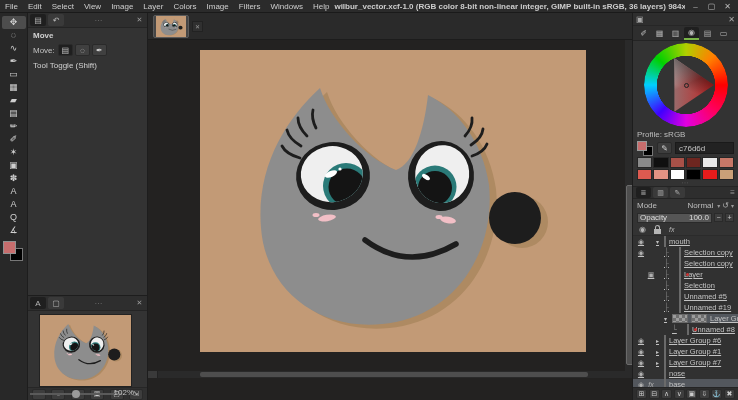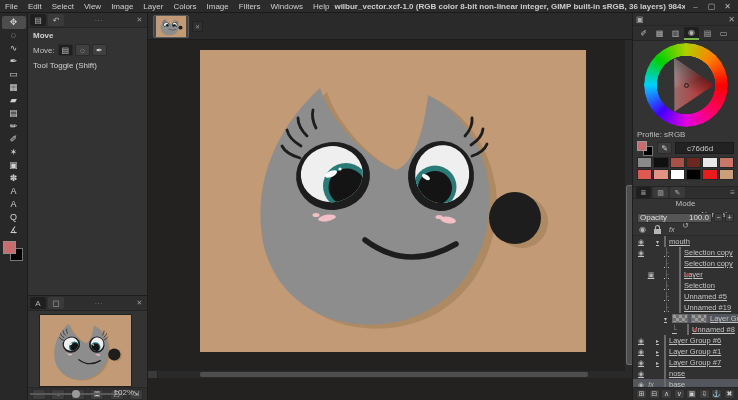--- a/index.html
+++ b/index.html
@@ -85,29 +85,29 @@
   .tri{position:absolute;left:24px;top:15px;width:58px;height:58px;
     clip-path:polygon(30% 4%,98% 50%,30% 96%);
     background-image:linear-gradient(205deg,rgba(0,0,0,.95),rgba(0,0,0,0) 55%),linear-gradient(155deg,rgba(255,255,255,.95),rgba(255,255,255,0) 50%),linear-gradient(to right,#8a8a8a,#c02020);}
   .tri-marker{position:absolute;left:51px;top:42px;width:5px;height:5px;border:1.5px solid #222;border-radius:50%;}
   .profile{height:11px;padding-left:4px;color:#bdbdbd;display:flex;align-items:center;}
   .fg-row{height:16px;display:flex;align-items:center;gap:3px;padding:0 4px;}
   .mini-fgbg{position:relative;width:17px;height:15px;flex:none;}
   .mini-fgbg .fg{position:absolute;left:0;top:0;width:10px;height:10px;border:1px solid #999;background:var(--fg);z-index:2;}
   .mini-fgbg .bg{position:absolute;left:6px;top:5px;width:10px;height:10px;border:1px solid #777;background:var(--bg);}
   .edit-btn{width:15px;height:12px;display:flex;align-items:center;justify-content:center;background:#3d3d3d;border:1px solid #2a2a2a;border-radius:2px;color:#ccc;}
-  .hexfield{flex:1;width:40px;height:12px;background:#222;border:1px solid #1a1a1a;color:#c6c6c6;font-size:8px;padding:0 11px;}
+  .hexfield{flex:1;width:40px;height:12px;background:#222;border:1px solid #1a1a1a;color:#c6c6c6;font-size:8px;padding:0 3px;}
   .palette{height:25px;display:grid;grid-template-columns:repeat(6,1fr);gap:1px;padding:1px 4px;}
   .swatch{border:1px solid #262626;}
   .handle{height:5px;text-align:center;color:#666;font-size:7px;line-height:4px;letter-spacing:1px;}
   .l-tabs{height:13px;display:flex;align-items:center;gap:2px;padding:0 3px;background:#2e2e2e;border-top:1px solid #242424;border-bottom:1px solid #242424;}
   .l-tab{width:15px;height:11px;display:flex;align-items:center;justify-content:center;background:#3a3a3a;border-radius:2px;color:#b5b5b5;font-size:7px;}
   .l-tab.active{background:#1f1f1f;}
   .l-menu{margin-left:auto;color:#999;}
-  .mode-row{height:12px;display:flex;align-items:center;padding:0 4px;gap:2px;color:#bdbdbd;flex-direction:column;}
+  .mode-row{height:12px;display:flex;align-items:center;padding:0 4px;gap:2px;color:#bdbdbd;}
   .mode-val{margin-left:auto;display:flex;align-items:center;gap:4px;}
   .opacity-row{height:13px;display:flex;align-items:center;padding:0 4px;gap:2px;}
   .op-slider{flex:1;height:10px;background:#555;border:1px solid #2a2a2a;display:flex;align-items:center;justify-content:space-between;padding:0 2px;color:#ddd;}
   .spin{width:9px;height:9px;display:flex;align-items:center;justify-content:center;background:#3d3d3d;border:1px solid #2a2a2a;color:#ccc;font-size:7px;}
   .lock-row{height:12px;display:flex;align-items:center;gap:8px;padding:0 6px;border-bottom:1px solid #2b2b2b;color:#b5b5b5;}
   .icon-lock{position:relative;width:7px;height:5px;background:#b5b5b5;margin-top:3px;}
   .icon-lock::before{content:"";position:absolute;left:1px;top:-4px;width:3px;height:3px;border:1px solid #b5b5b5;border-bottom:none;border-radius:3px 3px 0 0;}
   .fx{font-style:italic;font-size:7px;}
 
   .layers{flex:1;overflow:hidden;background:#313131;}

